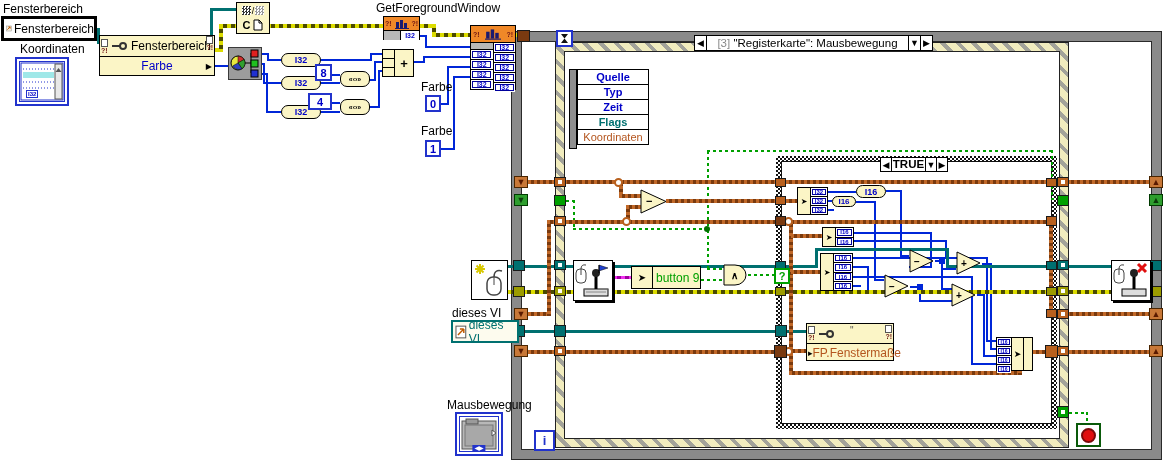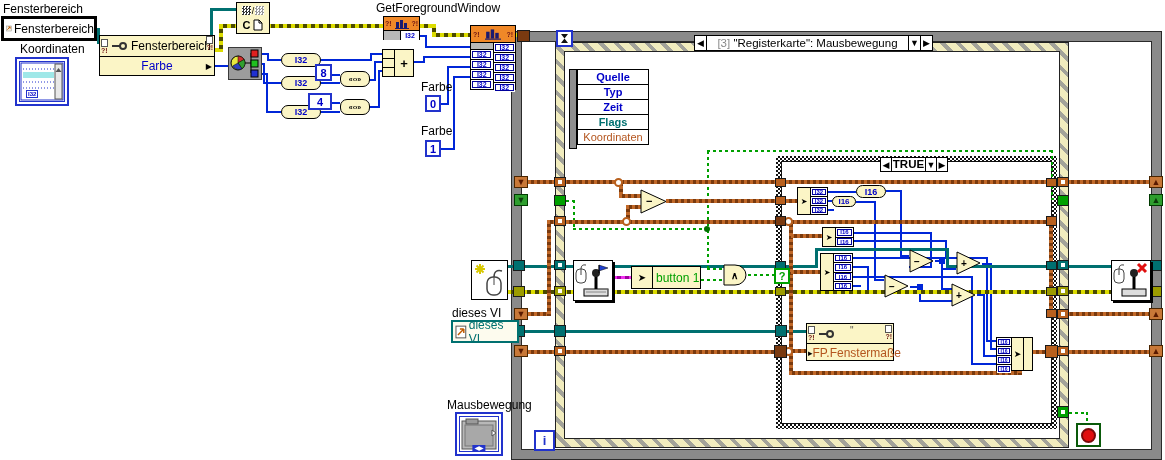--- a/index.html
+++ b/index.html
@@ -569,21 +569,21 @@
         <circle cx="22" cy="12" r="4" fill="#222"></circle>
         <polygon points="25,4 34,7 25,10" fill="#2040D0" stroke="#000" stroke-width=".5"></polygon>
         <line x1="25" y1="4" x2="25" y2="12" stroke="#000"></line>
       </g>
     </svg>
   </div>
 
   <div class="ab nd" style="left:631px;top:266px;width:70px;height:23px;display:flex">
     <div style="width:20px;border-right:1px solid #000;display:flex;align-items:center;justify-content:center;font-size:10px">➤</div>
     <div style="flex:1;display:flex;align-items:center;padding-left:3px">
-      <span style="font:12px 'Liberation Sans',sans-serif;color:#00A000">button 1</span>
+      <span style="font:12px 'Liberation Sans',sans-serif;color:#00A000">button 9</span>
     </div>
   </div>
 
   <svg class="ab" style="left:722px;top:263px" width="27" height="24" viewBox="0 0 27 24">
       <path d="M2 2 h11 a11 10 0 0 1 0 20 H2 Z" fill="#FBF5C6" stroke="#000"></path>
       <text x="9" y="16" font-family="Liberation Sans" font-size="10" font-weight="bold">∧</text>
     </svg>
 
   <div class="ab nd" style="left:797px;top:187px;width:31px;height:28px;display:flex">
     <div style="width:12px;border-right:1px solid #000;display:flex;align-items:center;justify-content:center;font-size:8px">➤</div>

